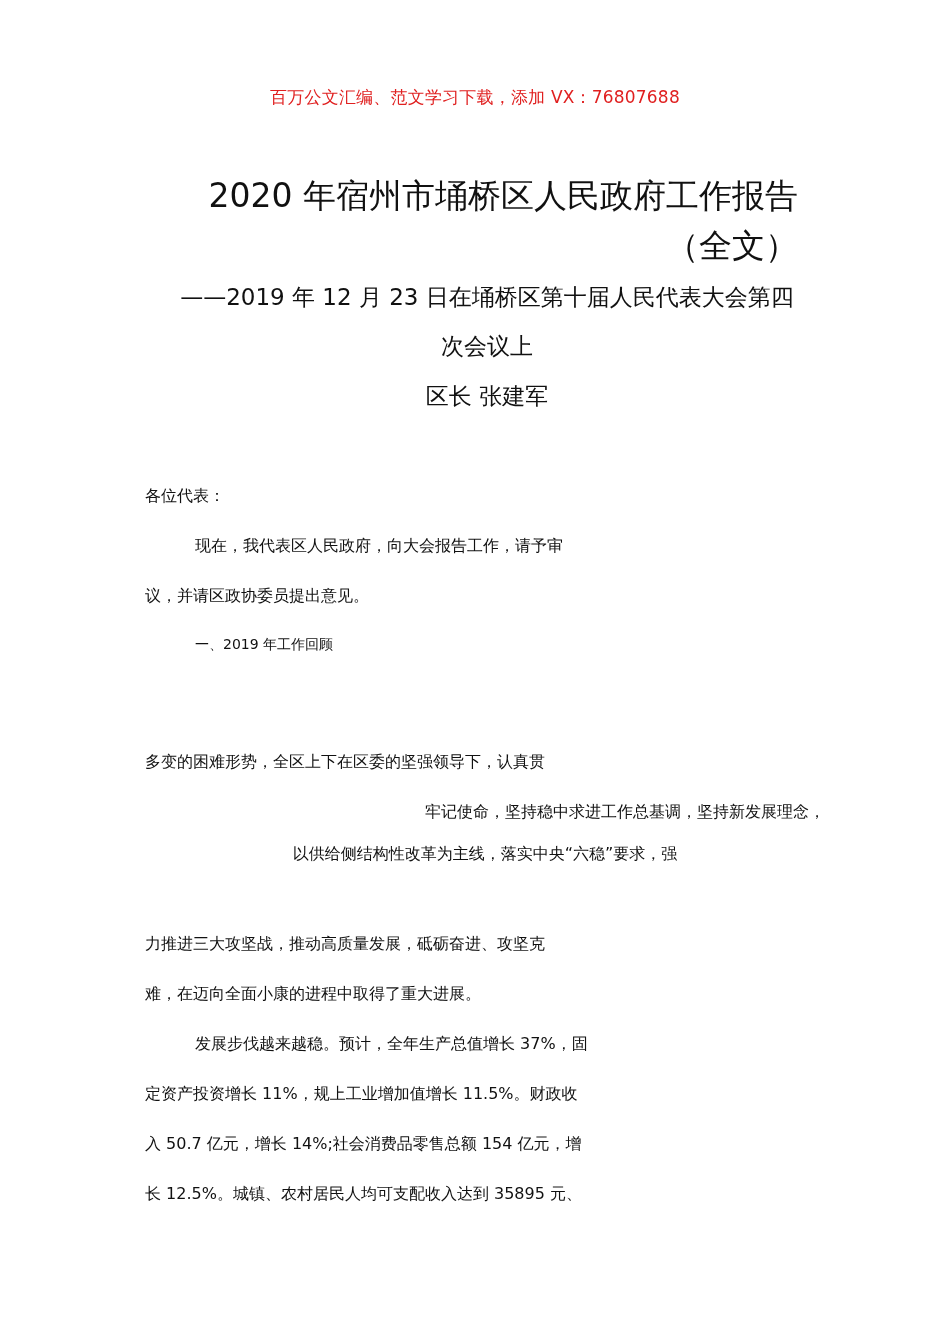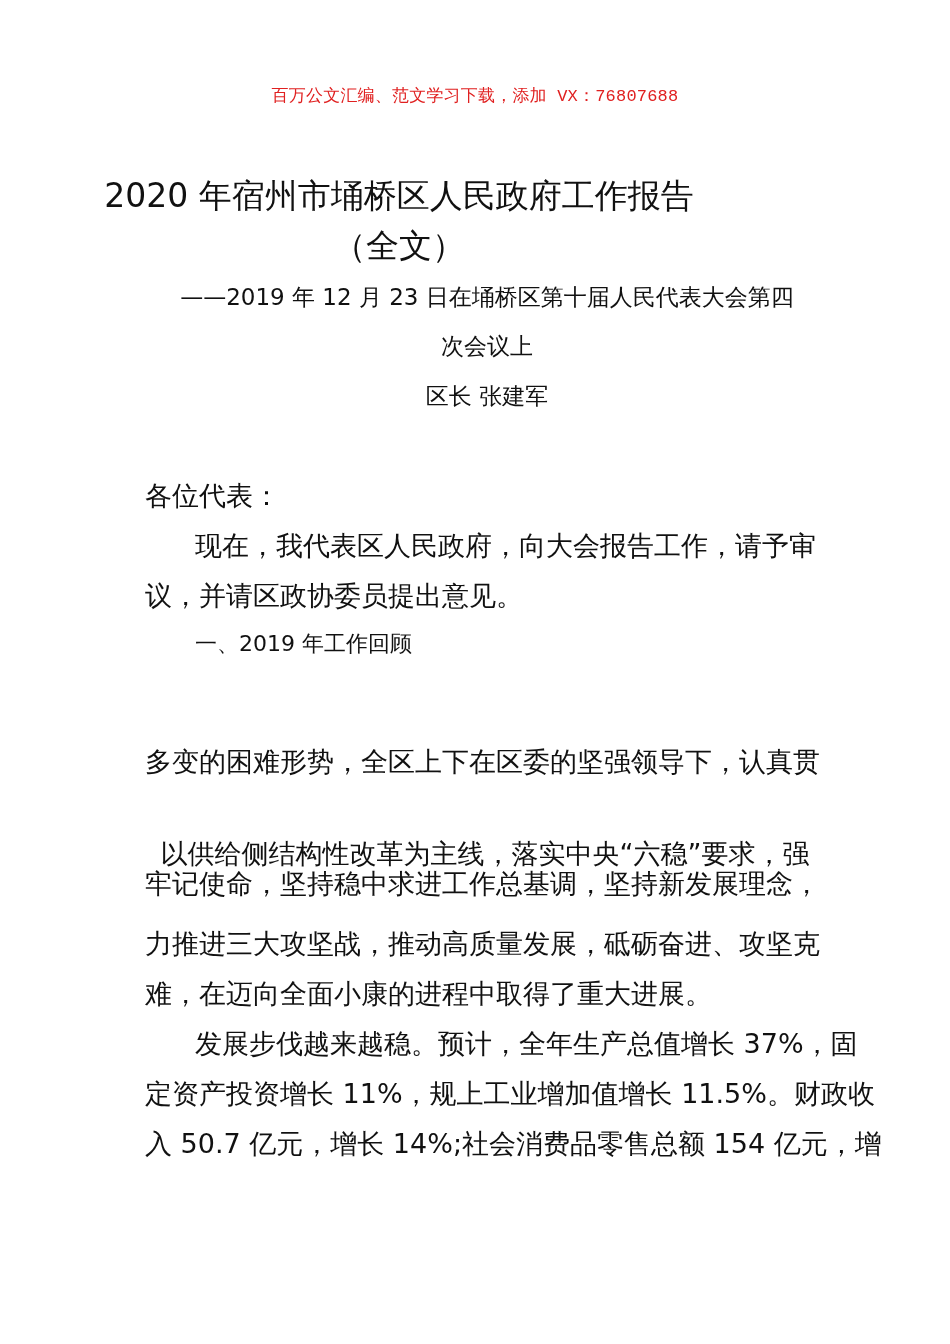--- a/index.html
+++ b/index.html
@@ -25,27 +25,26 @@
       position: absolute;
       top: 84px;
       left: 0;
       width: 950px;
       text-align: center;
       color: #e02020;
       font-size: 17px;
       letter-spacing: 0.2px;
       line-height: 26px;
       white-space: nowrap;
-      font-family: Liberation Mono, monospace;
     }
     .title-line {
       position: absolute;
       left: 0;
       width: 798px;
-      text-align: center;
+      text-align: right;
       font-size: 33px;
       line-height: 44px;
       white-space: nowrap;
       color: #111;
     }
     .title-1 { top: 174px; }
     .title-2 { top: 224px; }
     .subtitle-line {
       position: absolute;
       left: 12px;
@@ -56,21 +55,21 @@
       white-space: nowrap;
       color: #111;
     }
     .sub-1 { top: 281px; }
     .sub-2 { top: 330px; }
     .sub-3 { top: 380px; }
     .body-line {
       position: absolute;
       left: 145px;
       width: 680px;
-      font-size: 27px;
+      font-size: 16px;
       line-height: 32px;
       white-space: nowrap;
       color: #111;
     }
     .indent { left: 195px; }
   </style>
 </head>
 <body>
 
 <div class="page">
@@ -82,25 +81,26 @@
 
   <div class="subtitle-line sub-1">——2019 年 12 月 23 日在埇桥区第十届人民代表大会第四</div>
   <div class="subtitle-line sub-2">次会议上</div>
   <div class="subtitle-line sub-3">区长 张建军</div>
 
   <div class="body-line" style="top:480px;">各位代表：</div>
 
   <div class="body-line indent" style="top:530px;">现在，我代表区人民政府，向大会报告工作，请予审</div>
   <div class="body-line" style="top:580px;">议，并请区政协委员提出意见。</div>
 
-  <div class="body-line indent" style="top:628px;font-size:22px;">一、2019 年工作回顾</div>
+  <div class="body-line indent" style="top:628px;font-size:14px;">一、2019 年工作回顾</div>
 
   <div class="body-line" style="top:728px;margin-top:18px;">多变的困难形势，全区上下在区委的坚强领导下，认真贯</div>
-  <div class="body-line" style="top:868px;">牢记使命，坚持稳中求进工作总基调，坚持新发展理念，</div>
+  <div class="body-line" style="top:796px;text-align:right;">牢记使命，坚持稳中求进工作总基调，坚持新发展理念，</div>
   <div class="body-line" style="top:838px;text-align:center;">以供给侧结构性改革为主线，落实中央“六稳”要求，强</div>
   <div class="body-line" style="top:978px;">难，在迈向全面小康的进程中取得了重大进展。</div>
   <div class="body-line" style="top:928px;">力推进三大攻坚战，推动高质量发展，砥砺奋进、攻坚克</div>
 
   <div class="body-line indent" style="top:1028px;">发展步伐越来越稳。预计，全年生产总值增长 37%，固</div>
   <div class="body-line" style="top:1078px;">定资产投资增长 11%，规上工业增加值增长 11.5%。财政收</div>
   <div class="body-line" style="top:1128px;">入 50.7 亿元，增长 14%;社会消费品零售总额 154 亿元，增</div>
+  <div class="body-line" style="top:1178px;">长 12.5%。城镇、农村居民人均可支配收入达到 35895 元、</div>
 
 </div>
 
 </body></html>

